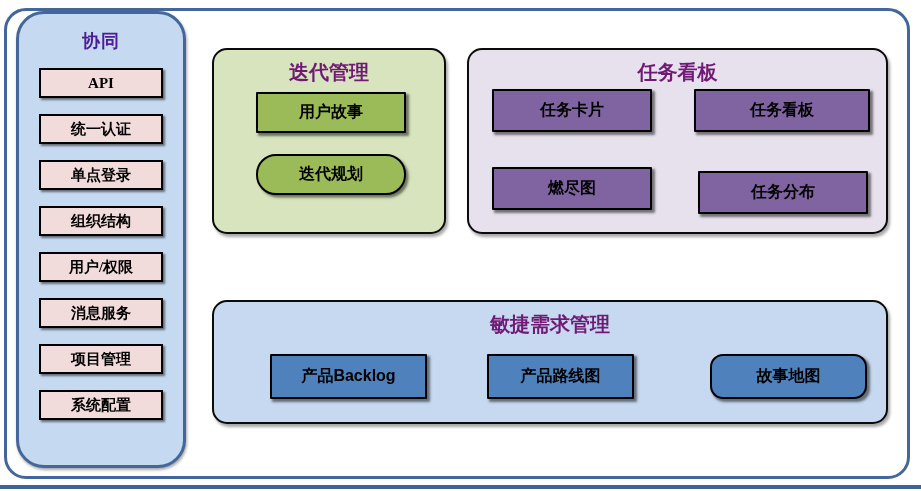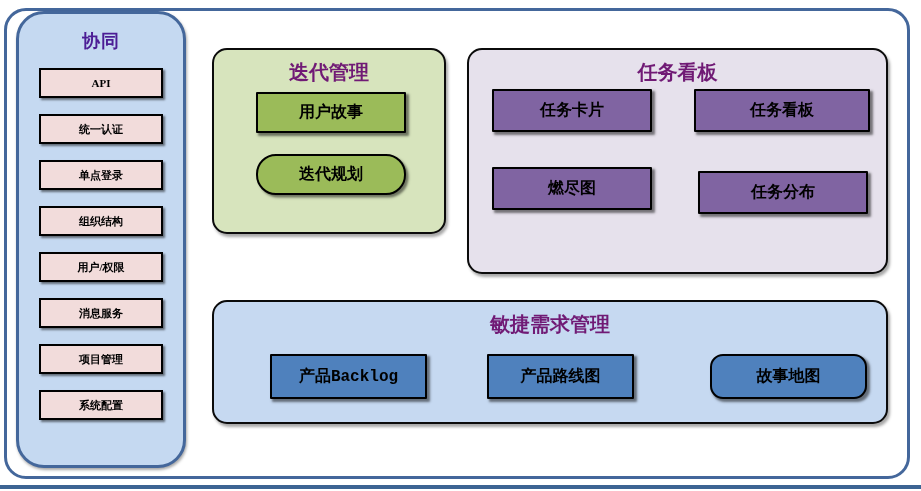--- a/index.html
+++ b/index.html
@@ -41,46 +41,46 @@
     margin-top: 15px;
     display: flex; flex-direction: column;
     align-items: center; gap: 16px;
   }
   .pill {
     width: 124px; height: 30px;
     background: var(--sidebar-item-fill);
     border: 2.5px solid #000;
     box-shadow: 2px 2px 2px rgba(0,0,0,0.5);
     display: flex; align-items: center; justify-content: center;
-    font-weight: bold; font-size: 11px; color: #000;
+    font-weight: bold; font-size: 15px; color: #000;
     font-family: "Liberation Serif", serif;
   }
   
   .panel {
     position: absolute;
     border: 2px solid #0b0b0b;
     border-radius: 15px;
     box-shadow: 2px 3px 3px rgba(0,0,0,0.35);
   }
   .panel-title {
     text-align: center;
     font-weight: bold; font-size: 20px; color: #701a75;
     padding-top: 9px;
     font-family: "Liberation Sans", sans-serif;
   }
   .panel.iteration { left: 212px; top: 48px; width: 234px; height: 186px; background: var(--iteration-panel-fill); }
-  .panel.kanban    { left: 467px; top: 48px; width: 421px; height: 226px; background: var(--kanban-panel-fill); }
+  .panel.kanban    { left: 467px; top: 48px; width: 421px; height: 186px; background: var(--kanban-panel-fill); }
   .panel.agile     { left: 212px; top: 300px; width: 676px; height: 124px; background: var(--agile-panel-fill); }
   .card {
     position: absolute;
     border: 2.5px solid #000;
     box-shadow: 2.5px 2.5px 2.5px rgba(0,0,0,0.5);
     display: flex; align-items: center; justify-content: center;
     font-weight: bold; font-size: 16px; color: #000;
-    font-family: Liberation Mono, monospace;
+    font-family: Liberation Sans, sans-serif;
     border-radius: 1px;
   }
   .iteration .card { background: var(--iteration-box-fill); left: 42px; width: 150px; height: 41px; }
   .card.user-story          { top: 42px; }
   .card.iteration-planning  { top: 104px; border-radius: 20px; }
   .kanban .card { background: var(--kanban-box-fill); height: 43px; }
   .card.task-card          { left: 23px;  top: 39px;  width: 160px; }
   .card.custom-status      { left: 225px; top: 39px;  width: 176px; }
   .card.burndown-chart     { left: 23px;  top: 117px; width: 160px; }
   .card.task-distribution  { left: 229px; top: 121px; width: 170px; }

